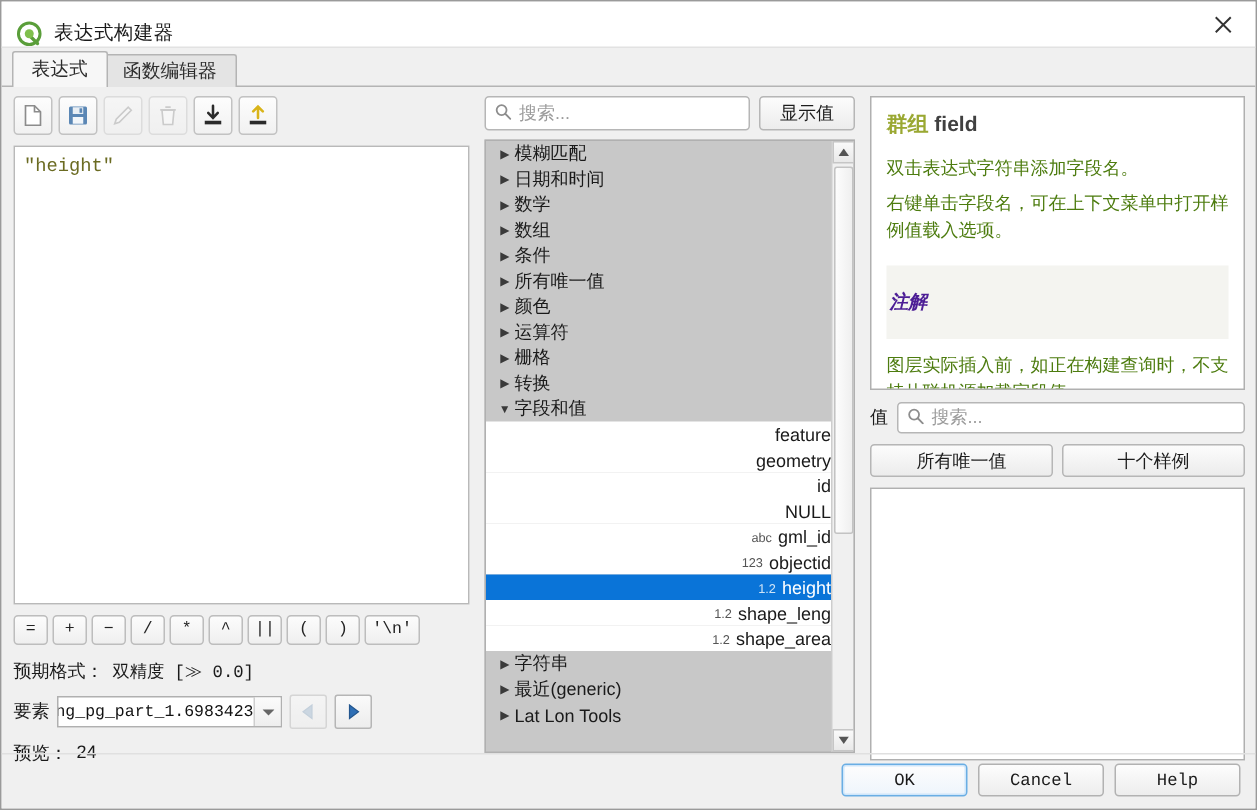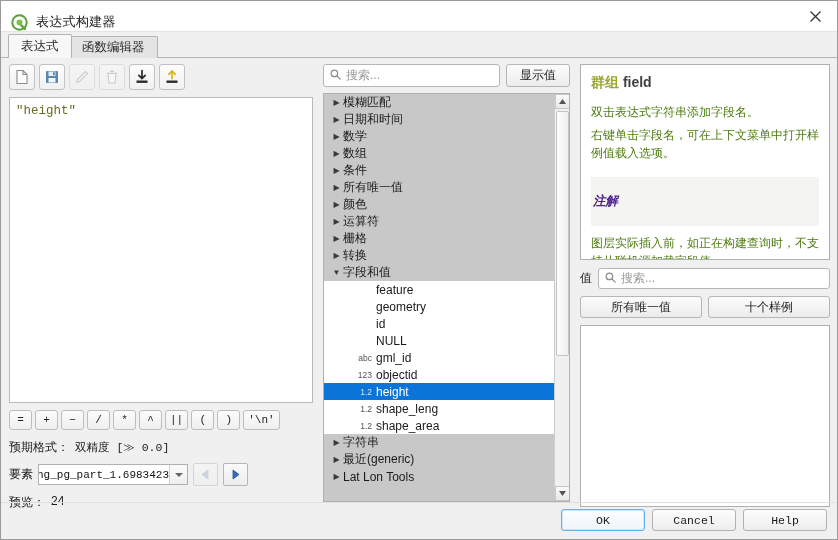--- a/index.html
+++ b/index.html
@@ -203,21 +203,21 @@
     width: 230px; height: 409px;
     overflow: hidden;
   }
   .tree-row {
     height: 17px;
     display: flex; align-items: center;
     font-size: 12px; color: #1a1a1a;
     padding-left: 6px;
   }
   .tree-row.group { background: #c8c8c8; }
-  .tree-row.leaf { background: #ffffff; padding-left: 26px; }
+  .tree-row.leaf { background: #ffffff; padding-left: 26px; justify-content: flex-end; }
   .tree-row.leaf.selected { background: #0a74d8; color: #ffffff; }
   .twisty {
     width: 13px; display: inline-block;
     color: #3a3a3a; font-size: 8px;
     text-align: center; flex: 0 0 13px;
   }
   .type-tag {
     display: inline-block;
     width: 22px; text-align: right;
     margin-right: 4px;

